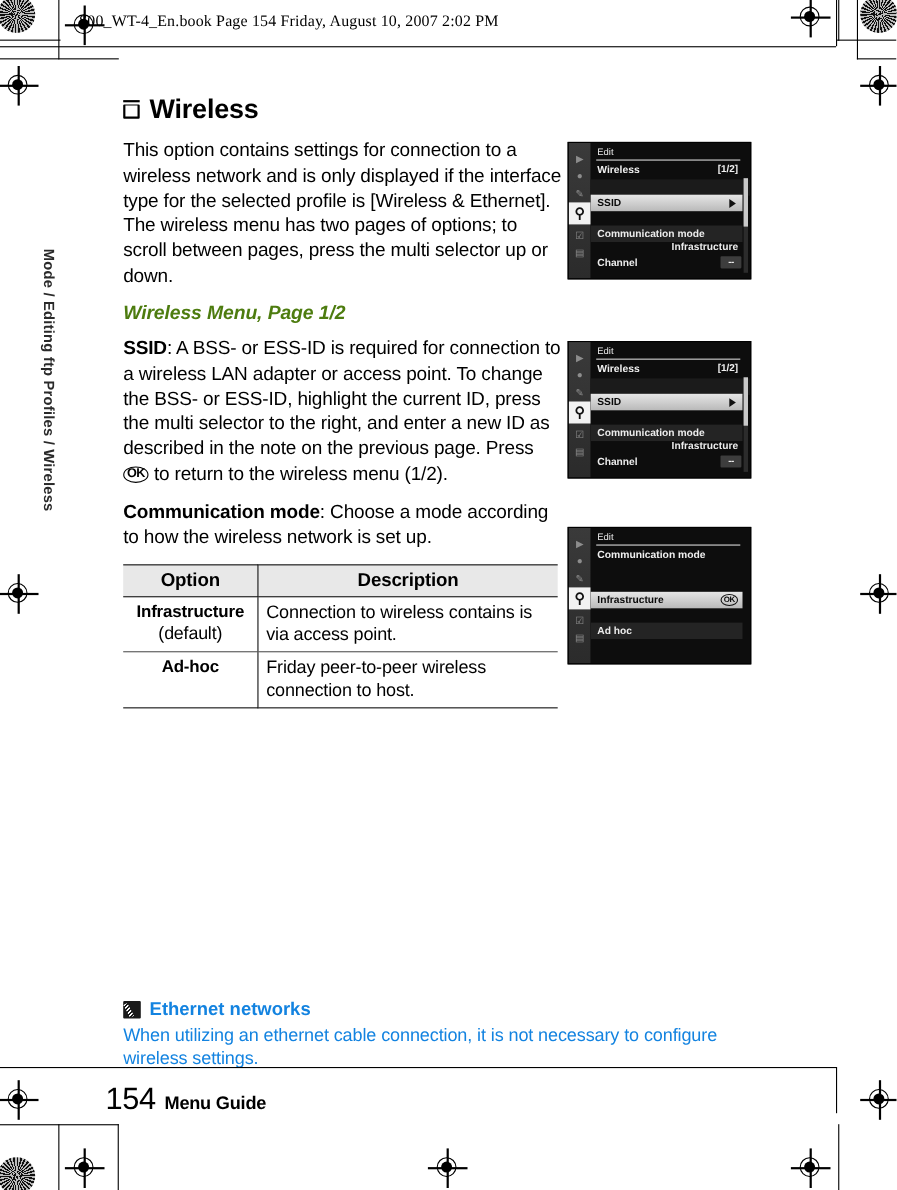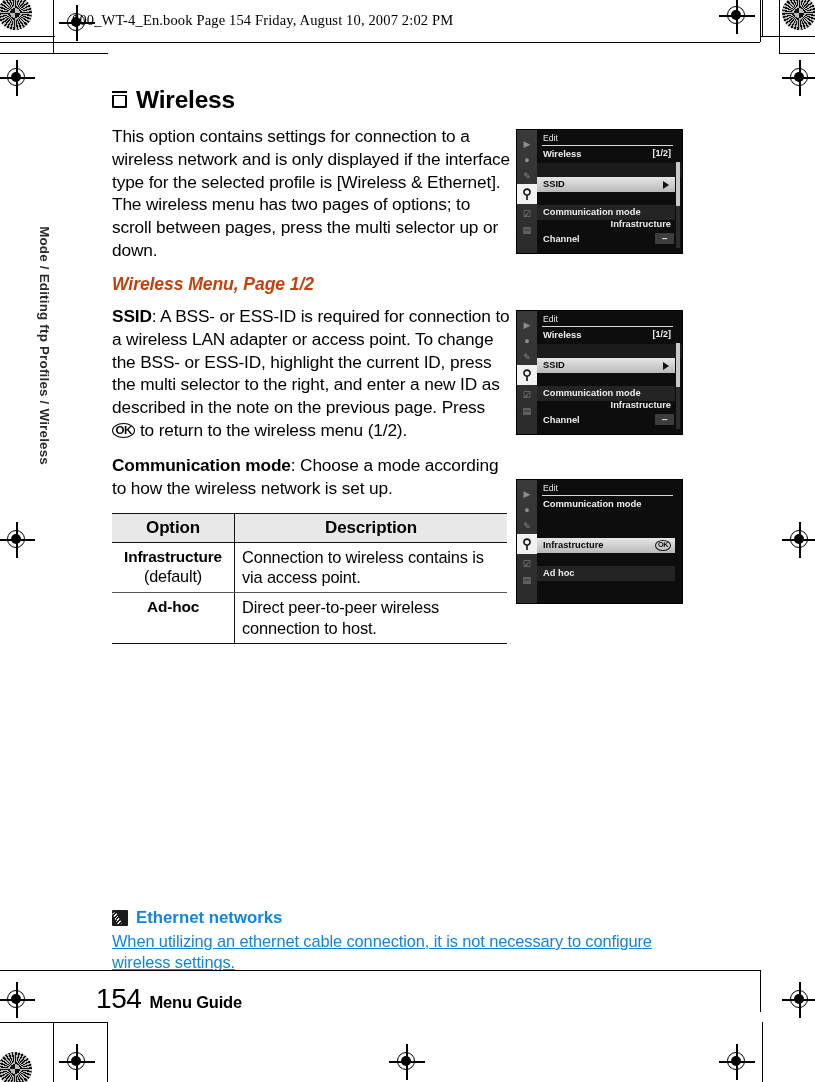--- a/index.html
+++ b/index.html
@@ -135,21 +135,21 @@
     color: #000;
     letter-spacing: -.15px;
   }
 
   h2.sub {
     margin: 4px 0 10px 0;
     font-size: 17.6px;
     font-style: italic;
     font-weight: 700;
     letter-spacing: -.1px;
-    color: #c2410c;
+    color: #4d7c0f;
   }
 
   .term { font-weight: 700; }
 
   .okglyph {
     display: inline-block;
     font-size: 11.5px;
     font-weight: 700;
     border: 1.6px solid #000;
     border-radius: 50%;
@@ -345,21 +345,20 @@
     background: repeating-linear-gradient(160deg, #fff 0 1.2px, #1b1b1b 1.2px 2.6px);
     transform: rotate(-28deg);
     transform-origin: 50% 50%;
   }
   .note p {
     margin: 0;
     font-size: 16.4px;
     line-height: 1.3;
     color: #1383e0;
     letter-spacing: -.1px;
-    text-decoration: underline;
   }
 
   
   .footrule {
     position: absolute;
     left: 0px; top: 970px;
     width: 760px; height: 1.3px;
     background: #000;
   }
   .footrule-v {
@@ -495,21 +494,21 @@
         <td class="optname">
           <span>Infrastructure</span>
           <span class="deflt">(default)</span>
         </td>
         <td>Connection to wireless contains is via access point.</td>
       </tr>
       <tr>
         <td class="optname">
           <span>Ad-hoc</span>
         </td>
-        <td>Direct peer-to-peer wireless connection to host.</td>
+        <td>Friday peer-to-peer wireless connection to host.</td>
       </tr>
     </tbody>
   </table>
 </div>
 
 <div class="shot" style="left:516px;top:129px;">
   <div class="rail">
     <div class="ric" style="top:8px;">▶</div>
     <div class="ric" style="top:24px;">●</div>
     <div class="ric" style="top:40px;">✎</div>

